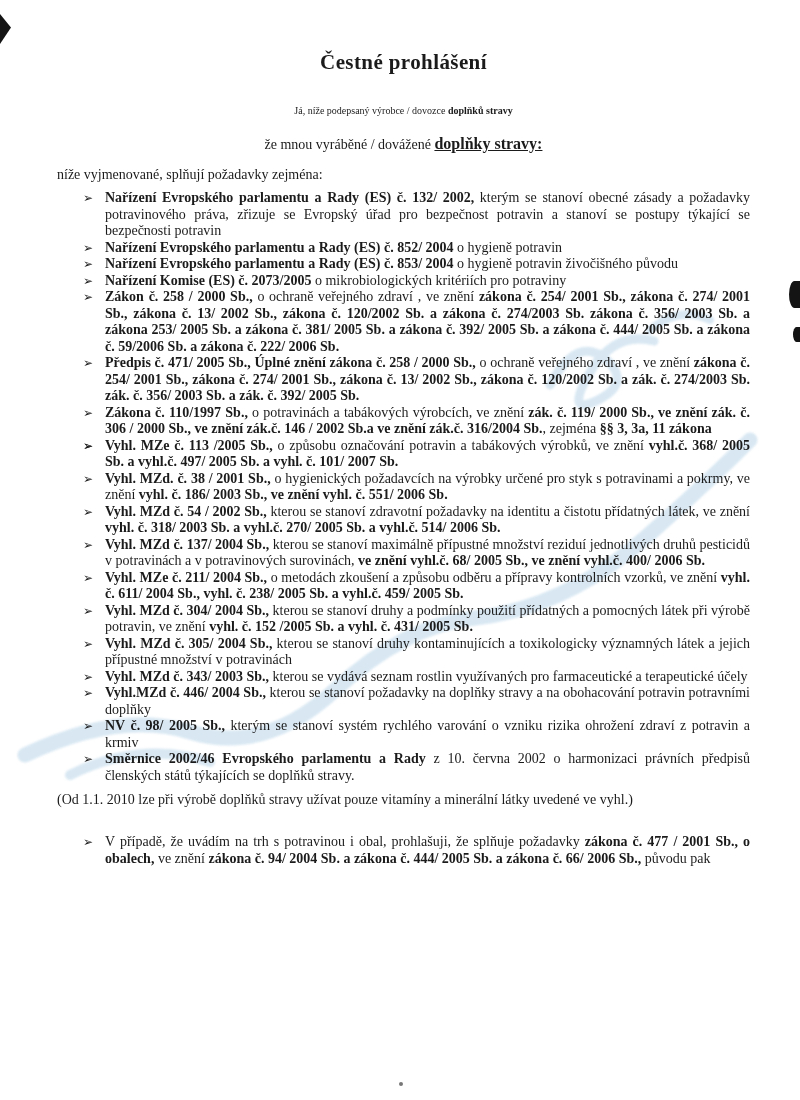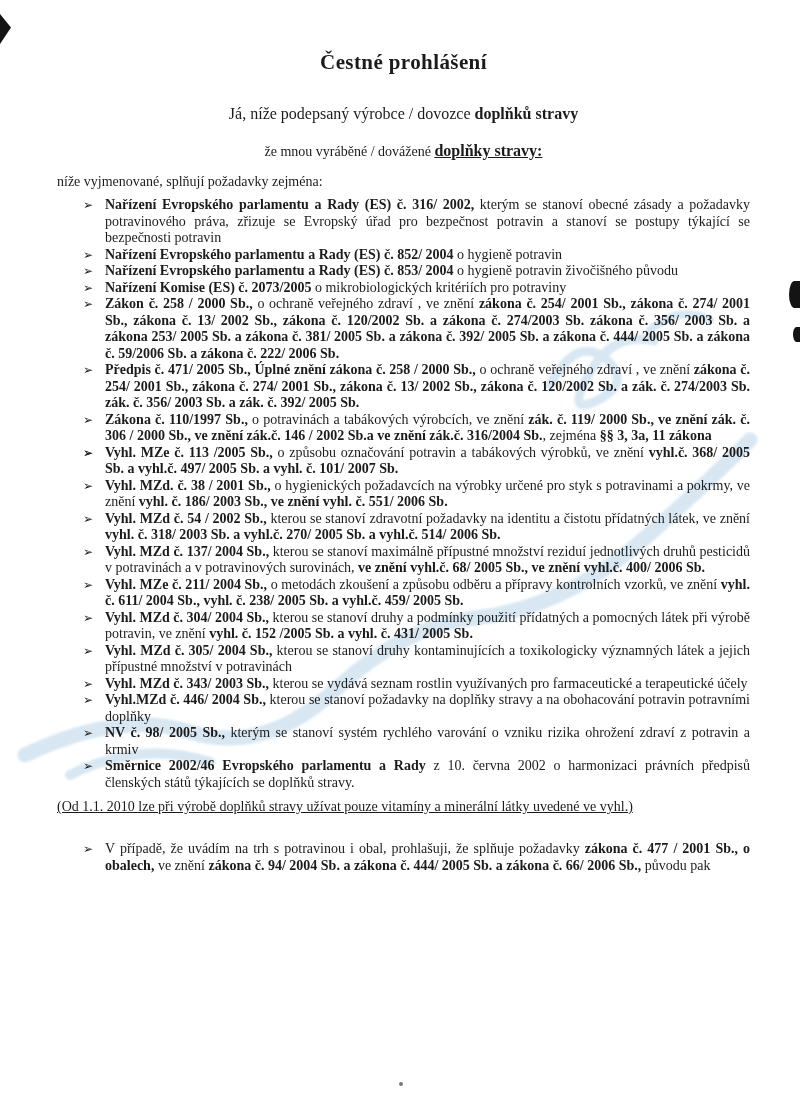--- a/index.html
+++ b/index.html
@@ -9,21 +9,21 @@
     color:#1b1b1b;
     font-family:"Liberation Serif","DejaVu Serif",serif;
     position:relative;
     overflow:hidden;
   }
   .page { position:relative; width:800px; height:1100px; padding:50px 50px 16px 57px; }
 
   .title { text-align:center; font-size:21px; font-weight:bold; letter-spacing:.4px; margin-bottom:30px; }
 
   .center { text-align:center; }
-  .intro1 { font-size:16px; margin-bottom:19px; }
+  .intro1 { font-size:10px; margin-bottom:19px; }
   .declaration { font-size:14.5px; font-weight:bold; letter-spacing:1px; margin-bottom:19px; }
   .intro2 { font-size:14px; margin-bottom:14px; }
   .intro2 .emph { font-size:16px; font-weight:bold; text-decoration:underline; }
   .lead { font-size:14px; margin-bottom:7px; }
 
   .reg-list { position:relative; }
   .reg-item {
     position:relative;
     padding-left:48px;
     font-size:14px;
@@ -36,21 +36,21 @@
     font-size:12px; line-height:15px;
   }
   .reg-item b { font-weight:bold; }
 
   .closing-bold {
     margin-top:48px;
     font-size:14px; line-height:17px;
     font-weight:bold;
     text-align:justify;
   }
-  .paren { margin-top:7px; font-size:14px; line-height:17px;text-decoration:underline; }
+  .paren { margin-top:7px; font-size:14px; line-height:17px; }
   .final-list { margin-top:26px; }
 
   
   .watermark {
     position:absolute; left:10px; top:270px; width:770px; height:530px;
     filter:blur(1.3px); opacity:.45; pointer-events:none; z-index:0;
   }
   .page > *:not(.watermark):not(.artifact) { position:relative; z-index:1; }
 
   
@@ -82,21 +82,21 @@
   <h1 class="title">Čestné prohlášení</h1>
 
   <p class="center intro1"><span>Já, níže podepsaný výrobce / dovozce </span><b>doplňků stravy</b></p>
 
 
   <p class="center intro2"><span>že mnou vyráběné / dovážené </span><b class="emph">doplňky stravy:</b></p>
 
   <p class="lead">níže vyjmenované, splňují požadavky zejména:</p>
 
   <div class="reg-list">
-      <div class="reg-item"><span class="bullet">➢</span><b>Nařízení Evropského parlamentu a Rady (ES) č. 316/ 2002,</b><span> kterým se stanoví obecné zásady a požadavky potravinového práva, zřizuje se Evropský úřad pro bezpečnost potravin a stanoví se postupy týkající se bezpečnosti potravin</span></div>
+      <div class="reg-item"><span class="bullet">➢</span><b>Nařízení Evropského parlamentu a Rady (ES) č. 132/ 2002,</b><span> kterým se stanoví obecné zásady a požadavky potravinového práva, zřizuje se Evropský úřad pro bezpečnost potravin a stanoví se postupy týkající se bezpečnosti potravin</span></div>
       <div class="reg-item"><span class="bullet">➢</span><b>Nařízení Evropského parlamentu a Rady (ES) č. 852/ 2004</b><span> o hygieně potravin</span></div>
       <div class="reg-item"><span class="bullet">➢</span><b>Nařízení Evropského parlamentu a Rady (ES) č. 853/ 2004</b><span> o hygieně potravin živočišného původu</span></div>
       <div class="reg-item"><span class="bullet">➢</span><b>Nařízení Komise (ES) č. 2073/2005</b><span> o mikrobiologických kritériích pro potraviny</span></div>
       <div class="reg-item"><span class="bullet">➢</span><b>Zákon č. 258 / 2000 Sb.,</b><span> o ochraně veřejného zdraví , ve znění </span><b>zákona č. 254/ 2001 Sb., zákona č. 274/ 2001 Sb., zákona č. 13/ 2002 Sb., zákona č. 120/2002 Sb. a zákona č. 274/2003 Sb. zákona č. 356/ 2003 Sb. a zákona 253/ 2005 Sb. a zákona č. 381/ 2005 Sb. a zákona č. 392/ 2005 Sb. a zákona č. 444/ 2005 Sb. a zákona č. 59/2006 Sb. a zákona č. 222/ 2006 Sb.</b></div>
       <div class="reg-item"><span class="bullet">➢</span><b>Předpis č. 471/ 2005 Sb., Úplné znění zákona č. 258 / 2000 Sb.,</b><span> o ochraně veřejného zdraví , ve znění </span><b>zákona č. 254/ 2001 Sb., zákona č. 274/ 2001 Sb., zákona č. 13/ 2002 Sb., zákona č. 120/2002 Sb. a zák. č. 274/2003 Sb. zák. č. 356/ 2003 Sb. a zák. č. 392/ 2005 Sb.</b></div>
       <div class="reg-item"><span class="bullet">➢</span><b>Zákona č. 110/1997 Sb.,</b><span> o potravinách a tabákových výrobcích, ve znění </span><b>zák. č. 119/ 2000 Sb., ve znění zák. č. 306 / 2000 Sb., ve znění zák.č. 146 / 2002 Sb.a ve znění zák.č. 316/2004 Sb.</b><span>, zejména </span><b>§§ 3, 3a, 11 zákona</b></div>
       <div class="reg-item"><span class="bullet">➢</span></div>
       <div class="reg-item"><span class="bullet">➢</span><b>Vyhl. MZe č. 113 /2005 Sb.,</b><span> o způsobu označování potravin a tabákových výrobků, ve znění </span><b>vyhl.č. 368/ 2005 Sb. a vyhl.č. 497/ 2005 Sb. a vyhl. č. 101/ 2007 Sb.</b></div>
       <div class="reg-item"><span class="bullet">➢</span><b>Vyhl. MZd. č. 38 / 2001 Sb.,</b><span> o hygienických požadavcích na výrobky určené pro styk s potravinami a pokrmy, ve znění </span><b>vyhl. č. 186/ 2003 Sb., ve znění vyhl. č. 551/ 2006 Sb.</b></div>
       <div class="reg-item"><span class="bullet">➢</span><b>Vyhl. MZd č. 54 / 2002 Sb.,</b><span> kterou se stanoví zdravotní požadavky na identitu a čistotu přídatných látek, ve znění </span><b>vyhl. č. 318/ 2003 Sb. a vyhl.č. 270/ 2005 Sb. a vyhl.č. 514/ 2006 Sb.</b></div>

